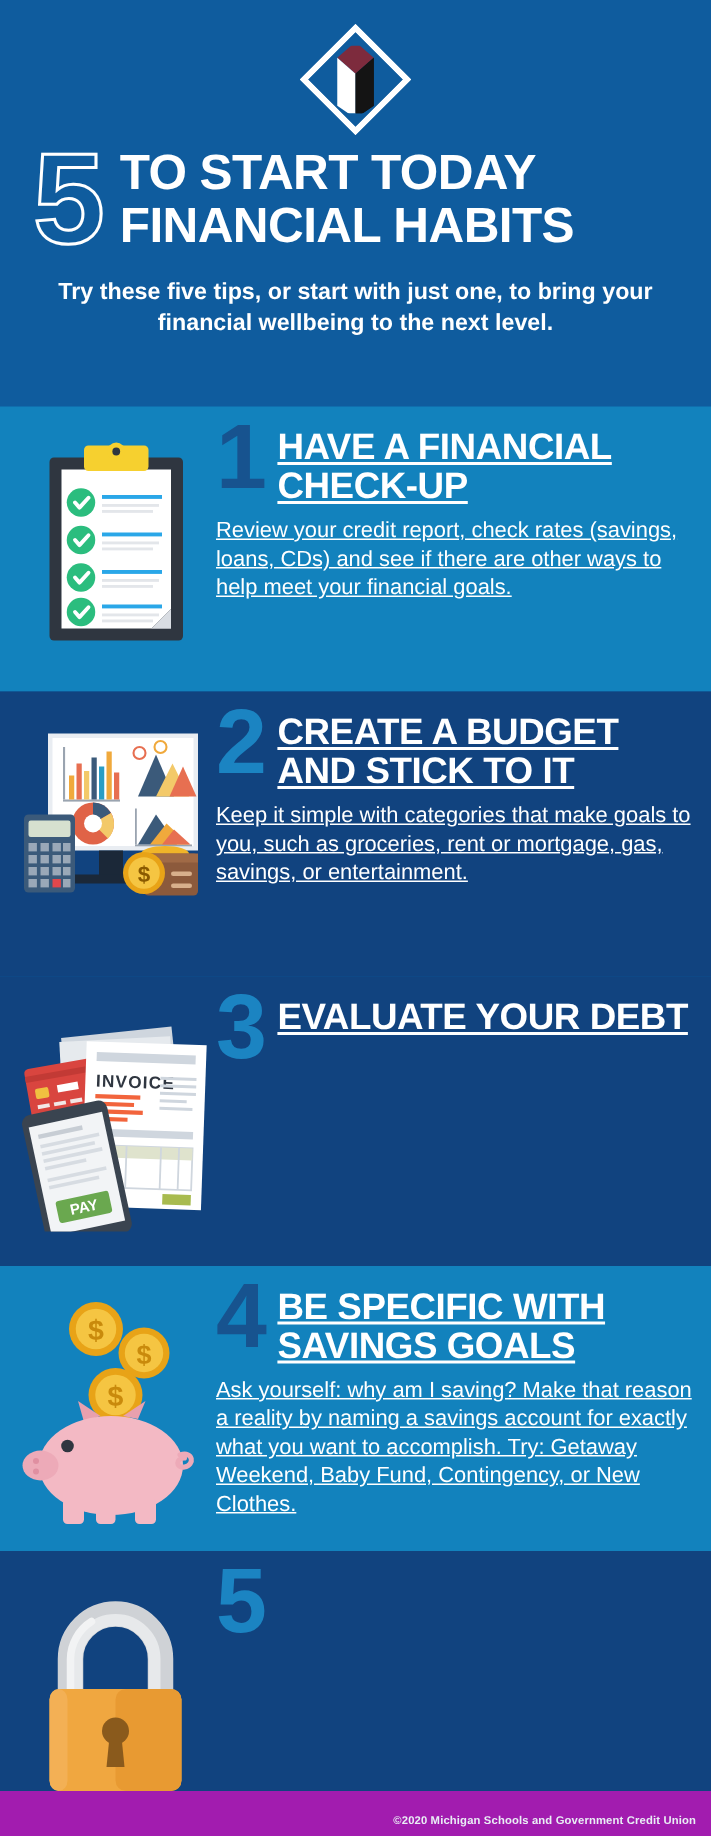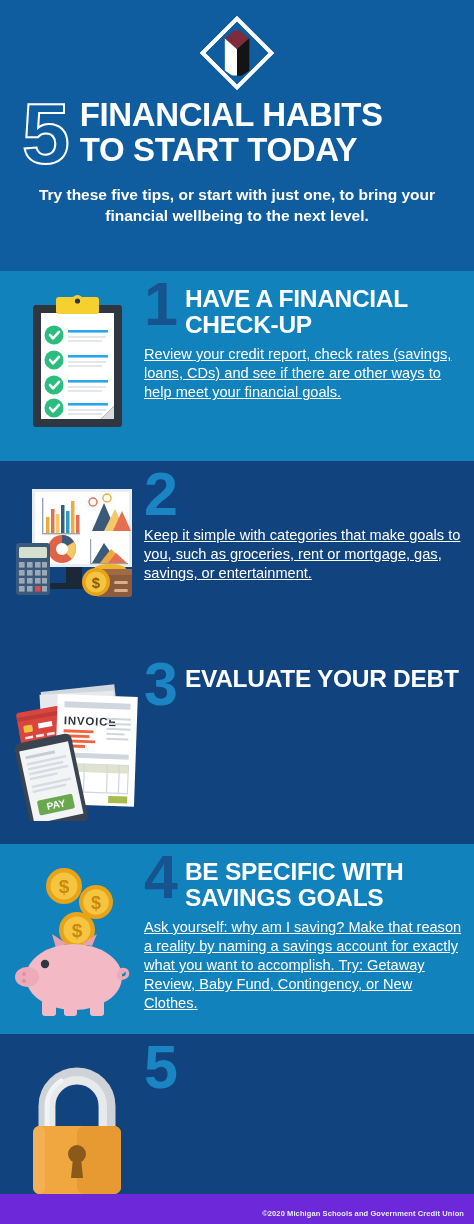--- a/index.html
+++ b/index.html
@@ -102,32 +102,33 @@
   .section.light .sec-num { color: #17538f; }
   .section.dark  .sec-num { color: #1b84c2; }
 
   .sec-title {
     color: #ffffff;
     font-weight: 700;
     font-size: 24.5px;
     line-height: 1.06;
     letter-spacing: -0.3px;
     padding-top: 1px;
+    text-decoration: underline;
   }
   .sec-desc {
     color: #ffffff;
     font-size: 14.6px;
     line-height: 1.31;
     margin-top: 7px;
     font-weight: 400;
     text-decoration: underline;
   }
 
   .footer {
-    background: #6d28d9;
+    background: #a21caf;
     height: 30px;
     position: relative;
   }
   .copyright {
     position: absolute;
     right: 10px;
     bottom: 6px;
     color: #e9eef5;
     font-size: 7.5px;
     font-weight: 700;
@@ -163,22 +164,22 @@
           <g transform="rotate(45 50 50)">
             <rect x="18" y="18" width="64" height="64" fill="none" stroke="#ffffff" stroke-width="5"></rect>
           </g>
         </svg>
       </span>
     </div>
 
     <div class="title-row">
       <div class="big-five">5</div>
       <div class="title-lines">
+        <div>TO START TODAY</div>
         <div>FINANCIAL HABITS</div>
-        <div>TO START TODAY</div>
       </div>
     </div>
 
     <div class="subtitle">Try these five tips, or start with just one, to bring your financial wellbeing to the next level.</div>
   </div>
 
   <div class="section light" style="height:190px;">
     <div class="sec-icon">
       <span>
         <svg width="105" height="142" viewBox="0 0 105 142">
@@ -307,20 +308,21 @@
             <circle cx="82" cy="101" r="14" fill="#e8a317"></circle>
             <circle cx="82" cy="101" r="10.5" fill="#f5c542"></circle>
             <text x="82" y="107" font-family="Liberation Sans, sans-serif" font-size="15" font-weight="700" fill="#8a5a00" text-anchor="middle">$</text>
           </g>
         </svg>
       </span>
     </div>
     <div class="sec-body">
       <div class="sec-head">
         <div class="sec-num">2</div>
+        <div class="sec-title">CREATE A BUDGET AND STICK TO IT</div>
       </div>
       <div class="sec-desc">Keep it simple with categories that make goals to you, such as groceries, rent or mortgage, gas, savings, or entertainment.</div>
     </div>
   </div>
 
   <div class="section dark" style="height:193px;">
     <div class="sec-icon">
       <span>
         <svg width="130" height="150" viewBox="0 0 130 150">
 
@@ -427,21 +429,21 @@
 
           <path d="M108 106 c9 -3 10 7 3 8 c-6 1 -6 -6 0 -6" fill="none" stroke="#edaab8" stroke-width="3.4" stroke-linecap="round"></path>
         </svg>
       </span>
     </div>
     <div class="sec-body">
       <div class="sec-head">
         <div class="sec-num">4</div>
         <div class="sec-title">BE SPECIFIC WITH SAVINGS GOALS</div>
       </div>
-      <div class="sec-desc">Ask yourself: why am I saving? Make that reason a reality by naming a savings account for exactly what you want to accomplish. Try: Getaway Review, Baby Fund, Contingency, or New Clothes.</div>
+      <div class="sec-desc">Ask yourself: why am I saving? Make that reason a reality by naming a savings account for exactly what you want to accomplish. Try: Getaway Weekend, Baby Fund, Contingency, or New Clothes.</div>
     </div>
   </div>
 
   <div class="section dark" style="height:160px;">
     <div class="sec-icon">
       <span>
         <svg width="112" height="148" viewBox="0 0 112 148">
 
           <path d="M26 78 V52 a30 30 0 0 1 60 0 V78" fill="none" stroke="#cfd2d6" stroke-width="17"></path>
           <path d="M30 78 V52 a26 26 0 0 1 52 0 V78" fill="none" stroke="#e7e9eb" stroke-width="8"></path>

